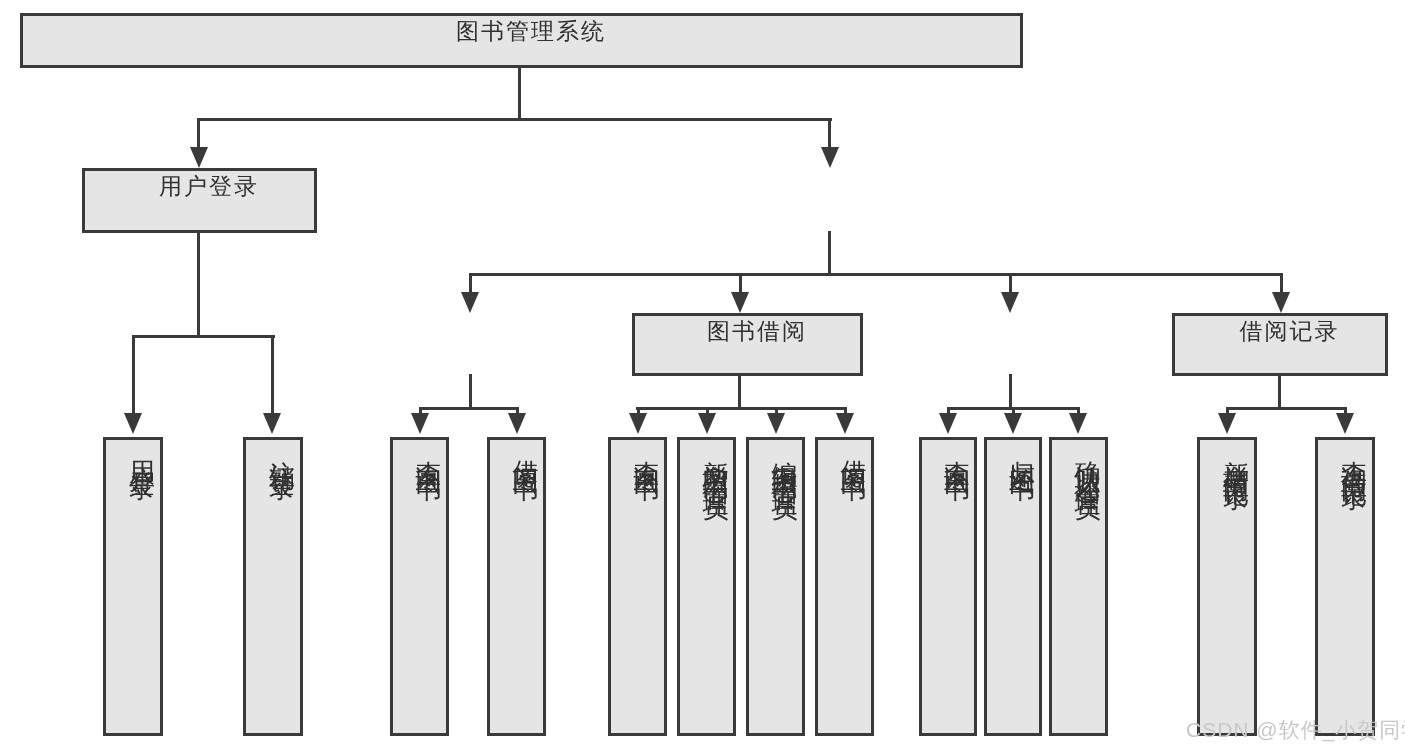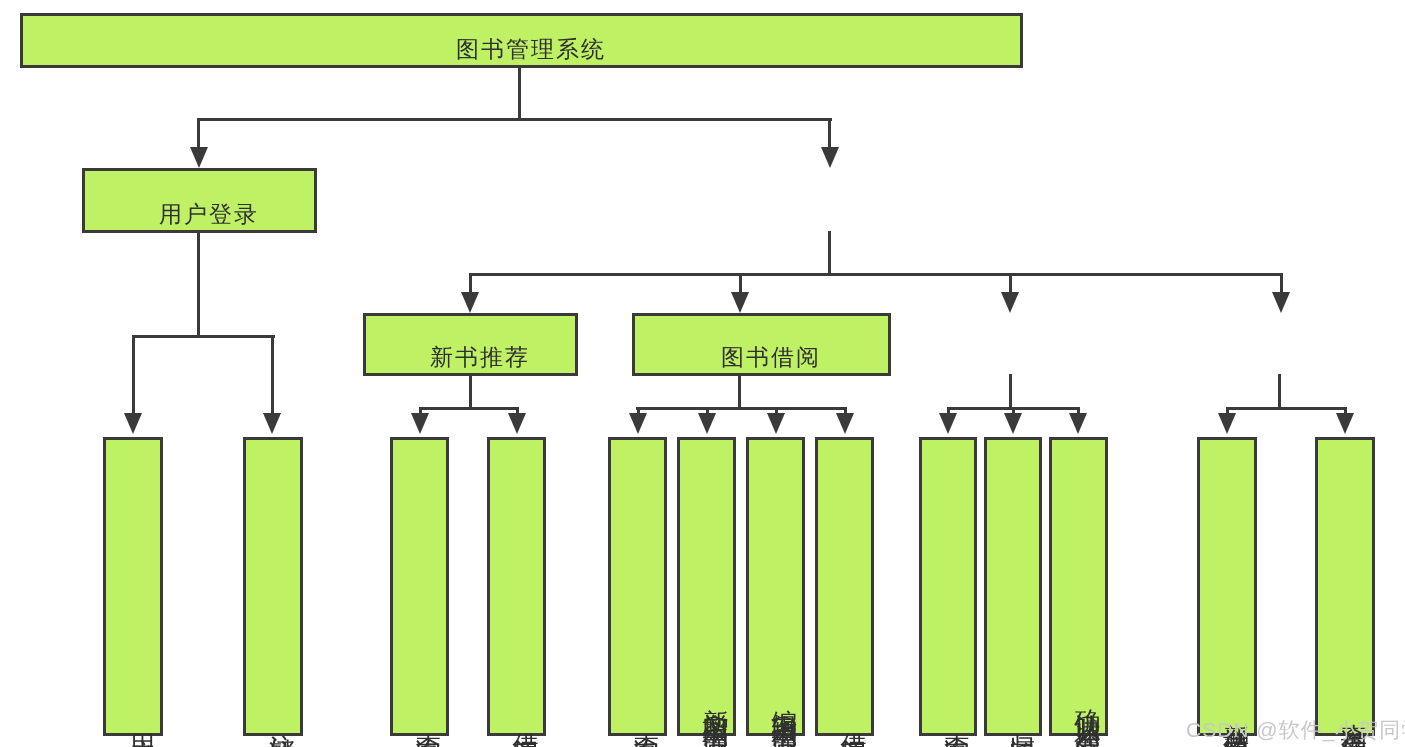--- a/index.html
+++ b/index.html
@@ -10,24 +10,24 @@
   .canvas {
     position: relative;
     width: 1405px;
     height: 747px;
     background: #ffffff;
     overflow: hidden;
   }
   
   .box {
     position: absolute;
-    background: #bef264;
+    background: #e5e5e5;
     border: 3px solid #3a3a3a;
     display: flex;
-    align-items: flex-end;
+    align-items: flex-start;
     justify-content: center;
     padding-left: 19px;
   }
   .box .lbl {
     font-size: 23px;
     color: #303030;
     letter-spacing: 2px;
     white-space: nowrap;
   }
   
@@ -103,25 +103,25 @@
   <div class="line" style="left:469px;top:273px;width:814px;height:3px"></div>
   <div class="line" style="left:469px;top:273px;width:3px;height:23px"></div>
   <div class="ah" style="left:461px;top:292px"></div>
   <div class="line" style="left:739px;top:273px;width:3px;height:23px"></div>
   <div class="ah" style="left:731px;top:292px"></div>
   <div class="line" style="left:1009px;top:273px;width:3px;height:23px"></div>
   <div class="ah" style="left:1001px;top:292px"></div>
   <div class="line" style="left:1280px;top:273px;width:3px;height:23px"></div>
   <div class="ah" style="left:1272px;top:292px"></div>
 
-  <div class="box" style="left:363px;top:313px;width:215px;height:63px">
-    <span class="lbl">新书推荐</span>
+  <div class="box" style="left:632px;top:313px;width:231px;height:63px">
+    <span class="lbl">图书借阅</span>
   </div>
-  <div class="box" style="left:632px;top:313px;width:259px;height:63px">
-    <span class="lbl">图书借阅</span>
+  <div class="box" style="left:1172px;top:313px;width:216px;height:63px">
+    <span class="lbl">借阅记录</span>
   </div>
 
   <div class="line" style="left:469px;top:374px;width:3px;height:35px"></div>
   <div class="line" style="left:419px;top:407px;width:100px;height:3px"></div>
   <div class="line" style="left:419px;top:407px;width:3px;height:9px"></div>
   <div class="ah" style="left:411px;top:413px"></div>
   <div class="line" style="left:516px;top:407px;width:3px;height:9px"></div>
   <div class="ah" style="left:508px;top:413px"></div>
 
   <div class="box vbox" style="left:390px;top:437px;width:59px;height:299px">

